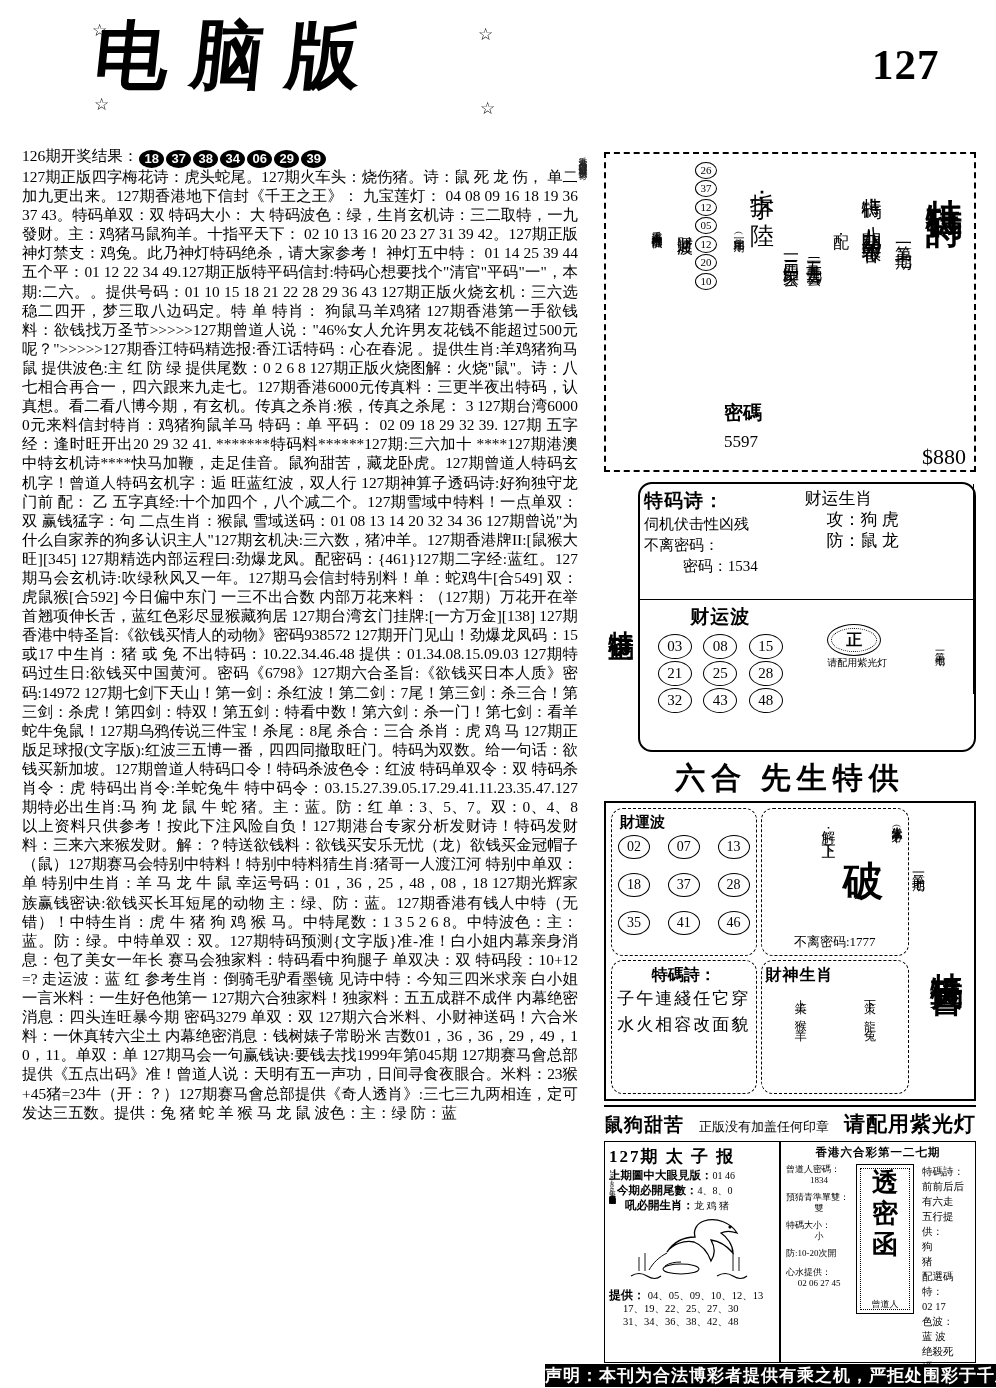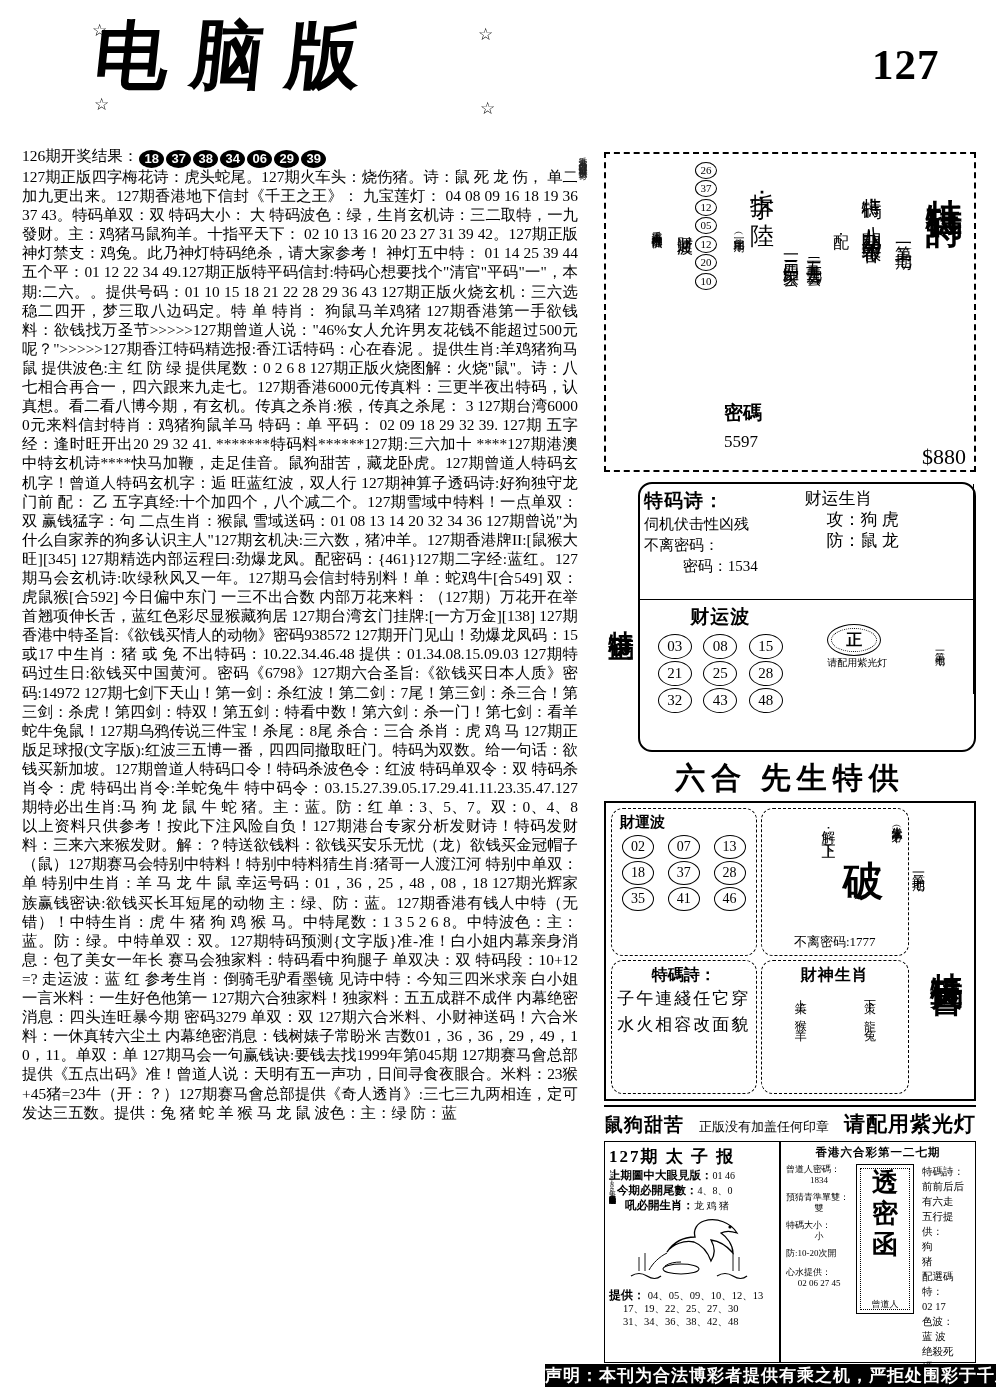--- a/index.html
+++ b/index.html
@@ -123,31 +123,31 @@
 
   
   #box-tianshu { position:relative; width:372px; height:300px; margin-top:2px;
      border:2px solid #000; display:flex; flex-direction:row-reverse; padding:5px; }
   #tsu-title { writing-mode:vertical-rl; font-size:32px; font-weight:bold; letter-spacing:4px;
      width:42px; text-align:center; margin-top:8px;}
   #tsu-qi { writing-mode:vertical-rl; font-size:13px; letter-spacing:1px; width:18px; margin-top:56px;}
   #tsu-main { flex:1; display:grid; grid-template-columns:1fr 1.02fr; grid-template-rows:1.1fr 1fr; gap:4px;}
   .rbox { border:1.6px dashed #000; border-radius:12px; padding:4px; }
   #tsu-cyb-title { font-size:15px; font-weight:bold; margin-left:4px; }
-  .tsu-wave-grid { display:grid; grid-template-columns:repeat(3,1fr); gap:2px; margin-top:3px;}
+  .tsu-wave-grid { display:grid; grid-template-columns:repeat(3,1fr); gap:14px; margin-top:3px;}
   .tsu-ball { width:32px; height:24px; border:1.5px solid #000; border-radius:50%;
       text-align:center; line-height:21px; font-size:14px; margin:0 auto;
       font-family:"Liberation Serif", serif;}
   #tsu-jie { display:flex; flex-direction:row-reverse; height:100%; }
   #tsu-jie-head { writing-mode:vertical-rl; font-size:11px; letter-spacing:1px; margin-top:4px;}
   #tsu-jie-word { font-size:40px; font-weight:bold; align-self:center; margin:0 6px;}
   #tsu-jie-lbl { writing-mode:vertical-rl; font-size:14px; margin-top:6px;}
   #tsu-poem-t { font-size:16px; font-weight:bold; text-align:center; }
   .tsu-poem-l { font-size:17px; text-align:center; letter-spacing:2px; line-height:26px; }
-  #tsu-cs-t { font-size:16px; font-weight:bold; text-align:center; letter-spacing:1px;}
+  #tsu-cs-t { font-size:16px; font-weight:bold; text-align:left; letter-spacing:1px;}
   .tsu-cs-col { writing-mode:vertical-rl; font-size:12px; letter-spacing:3px; }
 
   
   #pub-row { display:flex; align-items:baseline; justify-content:space-between;
       border-top:2px solid #000; margin-top:4px; padding-top:3px; }
   #pub-name { font-size:19px; font-weight:bold; letter-spacing:1px; }
   #pub-mid { font-size:13px; }
   #pub-right { font-size:21px; font-weight:bold; letter-spacing:1px; }
 
   

